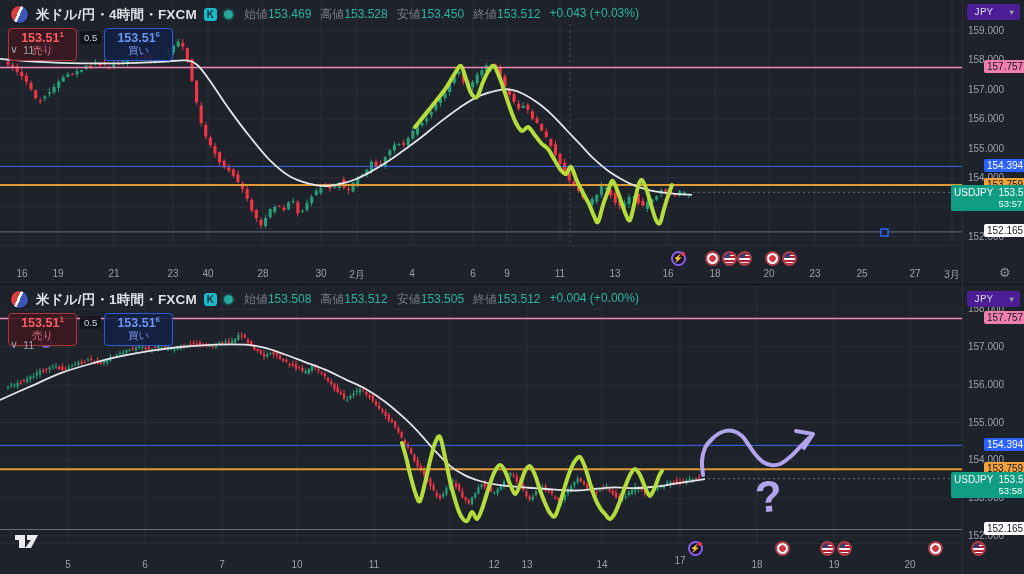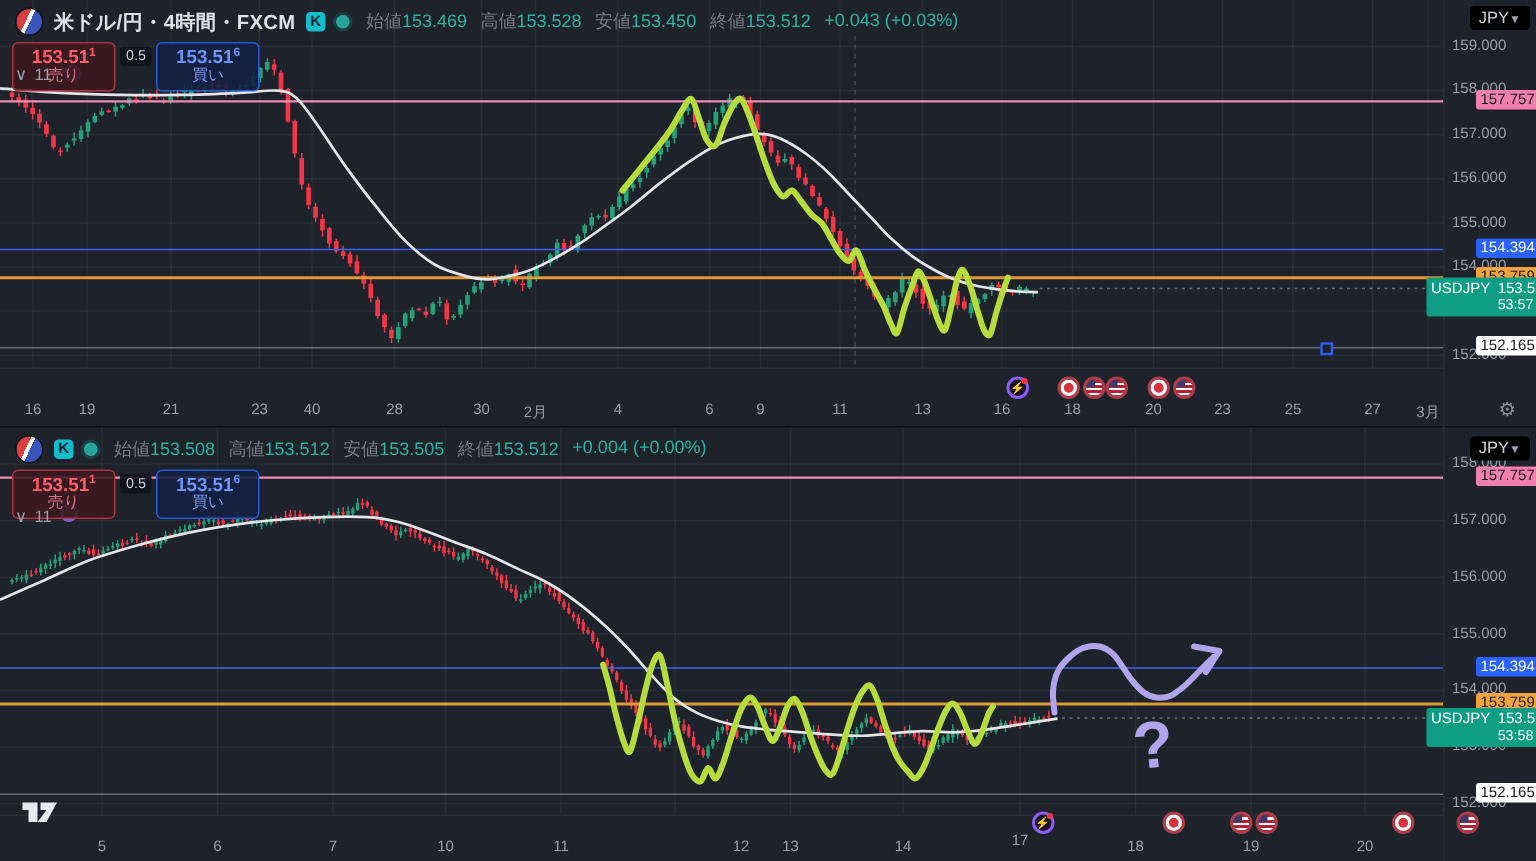--- a/index.html
+++ b/index.html
@@ -8,21 +8,21 @@
   #panel0{top:0;height:287px;}
   #panel1{top:284px;height:290px;border-top:1px solid #0f1117;}
   svg.plot{position:absolute;left:0;top:0;z-index:1;}
   .y-border{position:absolute;left:962px;top:0;bottom:0;width:1px;background:#2a2e39;z-index:2;}
   .x-border{position:absolute;left:0;width:962px;height:1px;background:#2a2e39;z-index:2;}
   .tick-y{position:absolute;left:968px;color:#9aa0aa;font-size:10px;z-index:3;}
   .tick-x{position:absolute;color:#9aa0aa;font-size:10px;transform:translateX(-50%);z-index:3;}
   .pill{position:absolute;left:984px;padding:1px 3px;font-size:10px;border-radius:2px;color:#fff;z-index:4;white-space:nowrap;}
   .pill.teal{left:951px;width:71px;padding:2px 3px;display:grid;grid-template-columns:auto 1fr;column-gap:5px;}
   .pill .cd{grid-column:2;font-size:9.5px;opacity:.95;}
-  .jpy-box{position:absolute;right:4px;background:#000000;color:#d1d4dc;font-size:11px;padding:2px 6px;border-radius:3px;z-index:5;cursor:pointer;display:flex;gap:0;align-items:center;}
+  .jpy-box{position:absolute;right:4px;background:#4c1d95;color:#d1d4dc;font-size:11px;padding:2px 6px;border-radius:3px;z-index:5;cursor:pointer;display:flex;gap:16px;align-items:center;font-family:Liberation Mono, monospace;}
   .jpy-box .caret{font-size:8px;color:#9aa0aa;}
   .hdr{position:absolute;left:10px;top:5px;display:flex;align-items:center;gap:7px;z-index:6;}
   .hdr .sym{color:#dde1e6;font-size:13.5px;font-weight:700;letter-spacing:.2px;}
   .pairlogo{width:17px;height:17px;border-radius:50%;background:linear-gradient(115deg,#d84040 0 40%,#f2f4f7 40% 52%,#3b55b8 52% 100%);border:1px solid #10131a;}
   .fxcm{width:13px;height:13px;border-radius:3px;background:#17bccb;color:#082433;font-weight:700;font-size:10px;line-height:13px;text-align:center;}
   .livedot{width:9px;height:9px;border-radius:50%;background:#26a69a;box-shadow:0 0 0 2px rgba(38,166,154,.22);}
   .ohlc{display:flex;gap:9px;font-size:12px;margin-left:4px;}
   .ohlc .pair{white-space:nowrap;}
   .ohlc .lab{color:#787b86;}
   .ohlc .val{color:#2bb3a2;}
@@ -472,20 +472,21 @@
       <div class="ev ev-us" style="left: 737px; top: 251px;"></div>
       <div class="ev ev-jp" style="left: 765px; top: 251px;"></div>
       <div class="ev ev-us" style="left: 782px; top: 251px;"></div>
       <div class="gear" style="top: 265px;">⚙</div>
       <div class="marker-purple" style="left: 42px; top: 43px;"></div>
     </div>
 
   <div class="panel" id="panel1">
     <div class="hdr">
       <span class="pairlogo"></span>
+      <span class="sym">米ドル/円・1時間・FXCM</span>
       <span class="fxcm">K</span>
       <span class="livedot"></span>
       <span class="ohlc">
         <span class="pair"><span class="lab">始値</span><span class="val">153.508</span></span>
         <span class="pair"><span class="lab">高値</span><span class="val">153.512</span></span>
         <span class="pair"><span class="lab">安値</span><span class="val">153.505</span></span>
         <span class="pair"><span class="lab">終値</span><span class="val">153.512</span></span>
         <span class="chg">+0.004 (+0.00%)</span>
       </span>
     </div>

